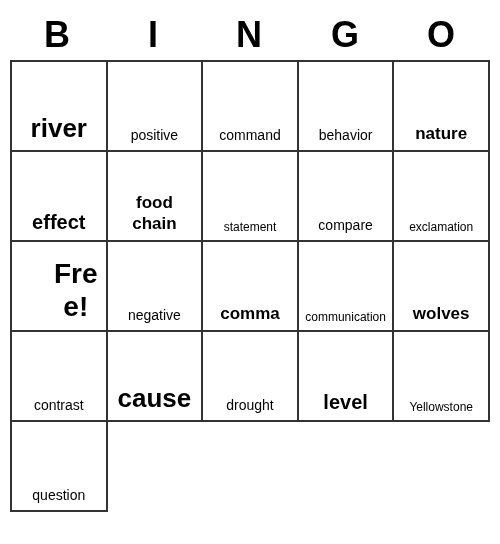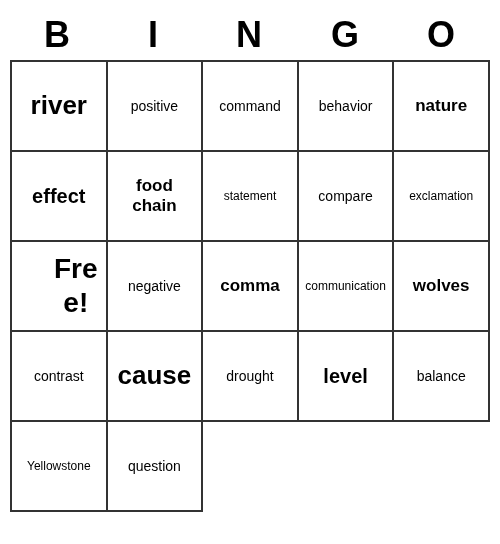--- a/index.html
+++ b/index.html
@@ -42,21 +42,21 @@
       grid-template-columns: repeat(5, 1fr);
       border-left: 2px solid #333;
       border-top: 2px solid #333;
     }
 
     .bingo-cell {
       border-right: 2px solid #333;
       border-bottom: 2px solid #333;
       min-height: 90px;
       display: flex;
-      align-items: center;
+      align-items: flex-end;
       justify-content: center;
       text-align: center;
       padding: 6px 4px;
       position: relative;
     }
 
     .cell-text {
       font-size: 14px;
       line-height: 1.2;
       word-break: break-word;
@@ -150,22 +150,19 @@
       <div class="bingo-cell">
         <span class="cell-text large">cause</span>
       </div>
       <div class="bingo-cell">
         <span class="cell-text">drought</span>
       </div>
       <div class="bingo-cell">
         <span class="cell-text medium-large">level</span>
       </div>
       <div class="bingo-cell">
-        <span class="cell-text">balance</span>
-      </div>
-      <div class="bingo-cell">
         <span class="cell-text small">Yellowstone</span>
       </div>
       <div class="bingo-cell">
         <span class="cell-text">question</span>
       </div>
     </div>
 </div>
 
 </body></html>

